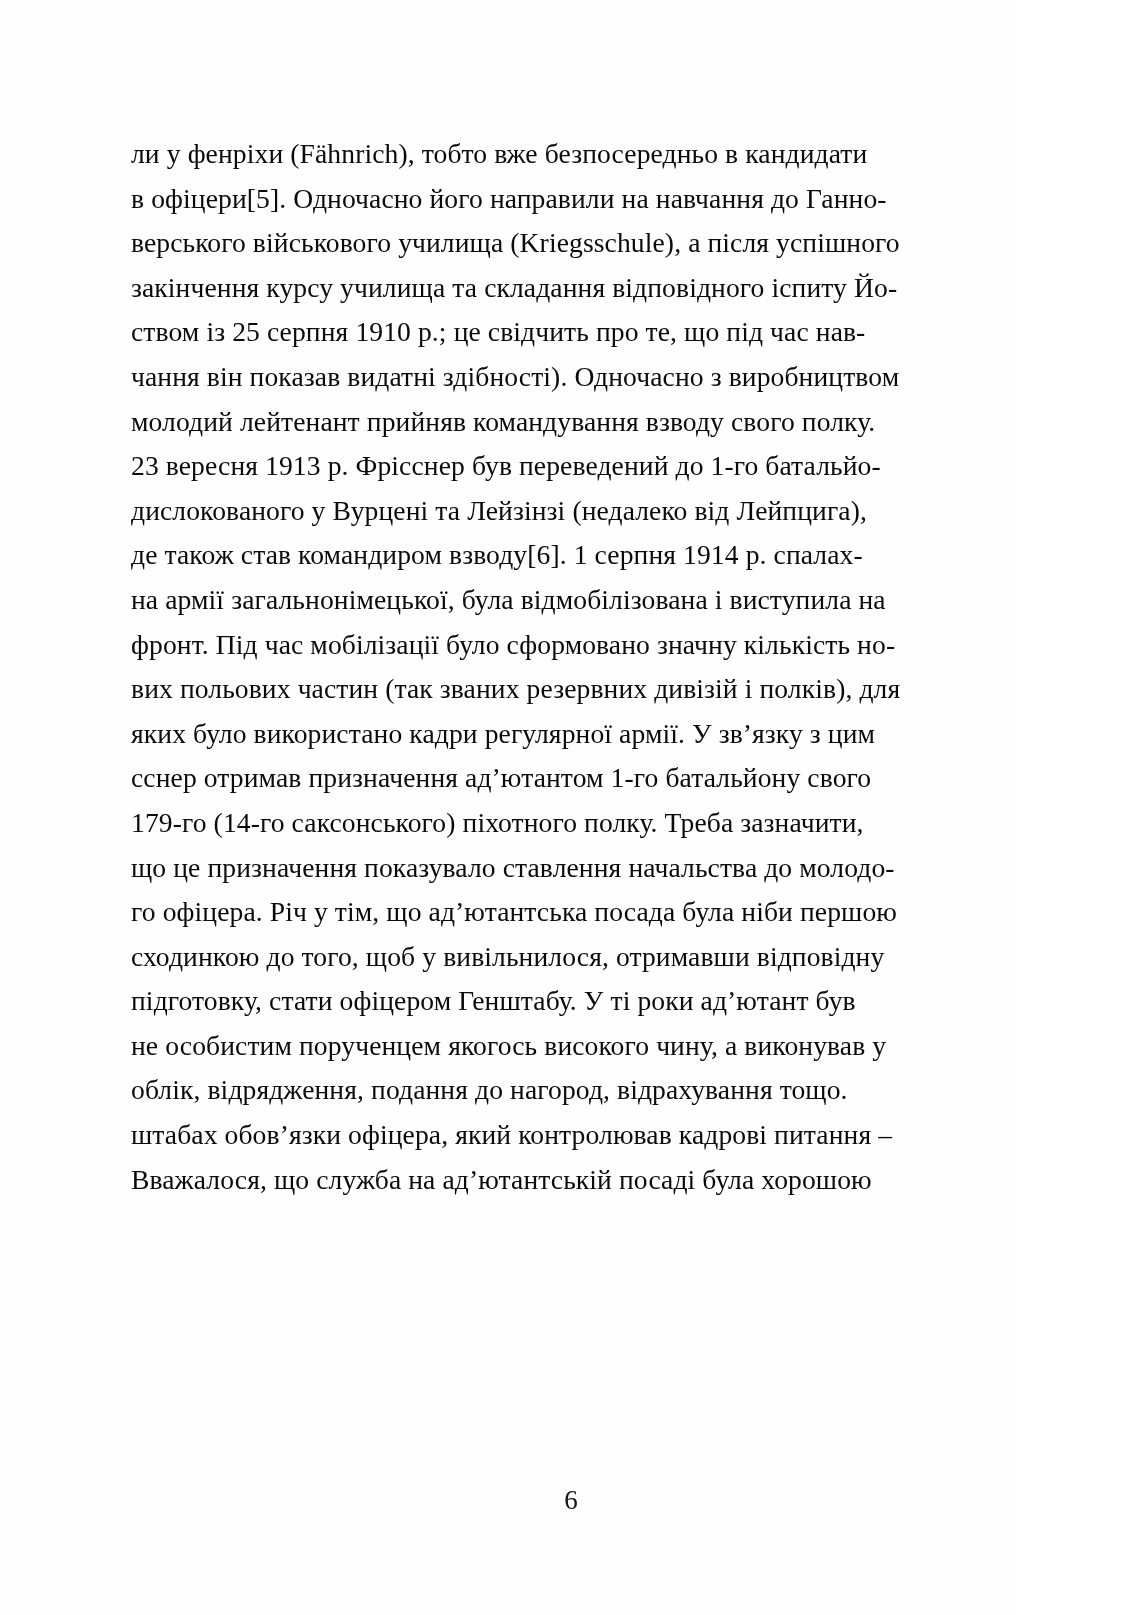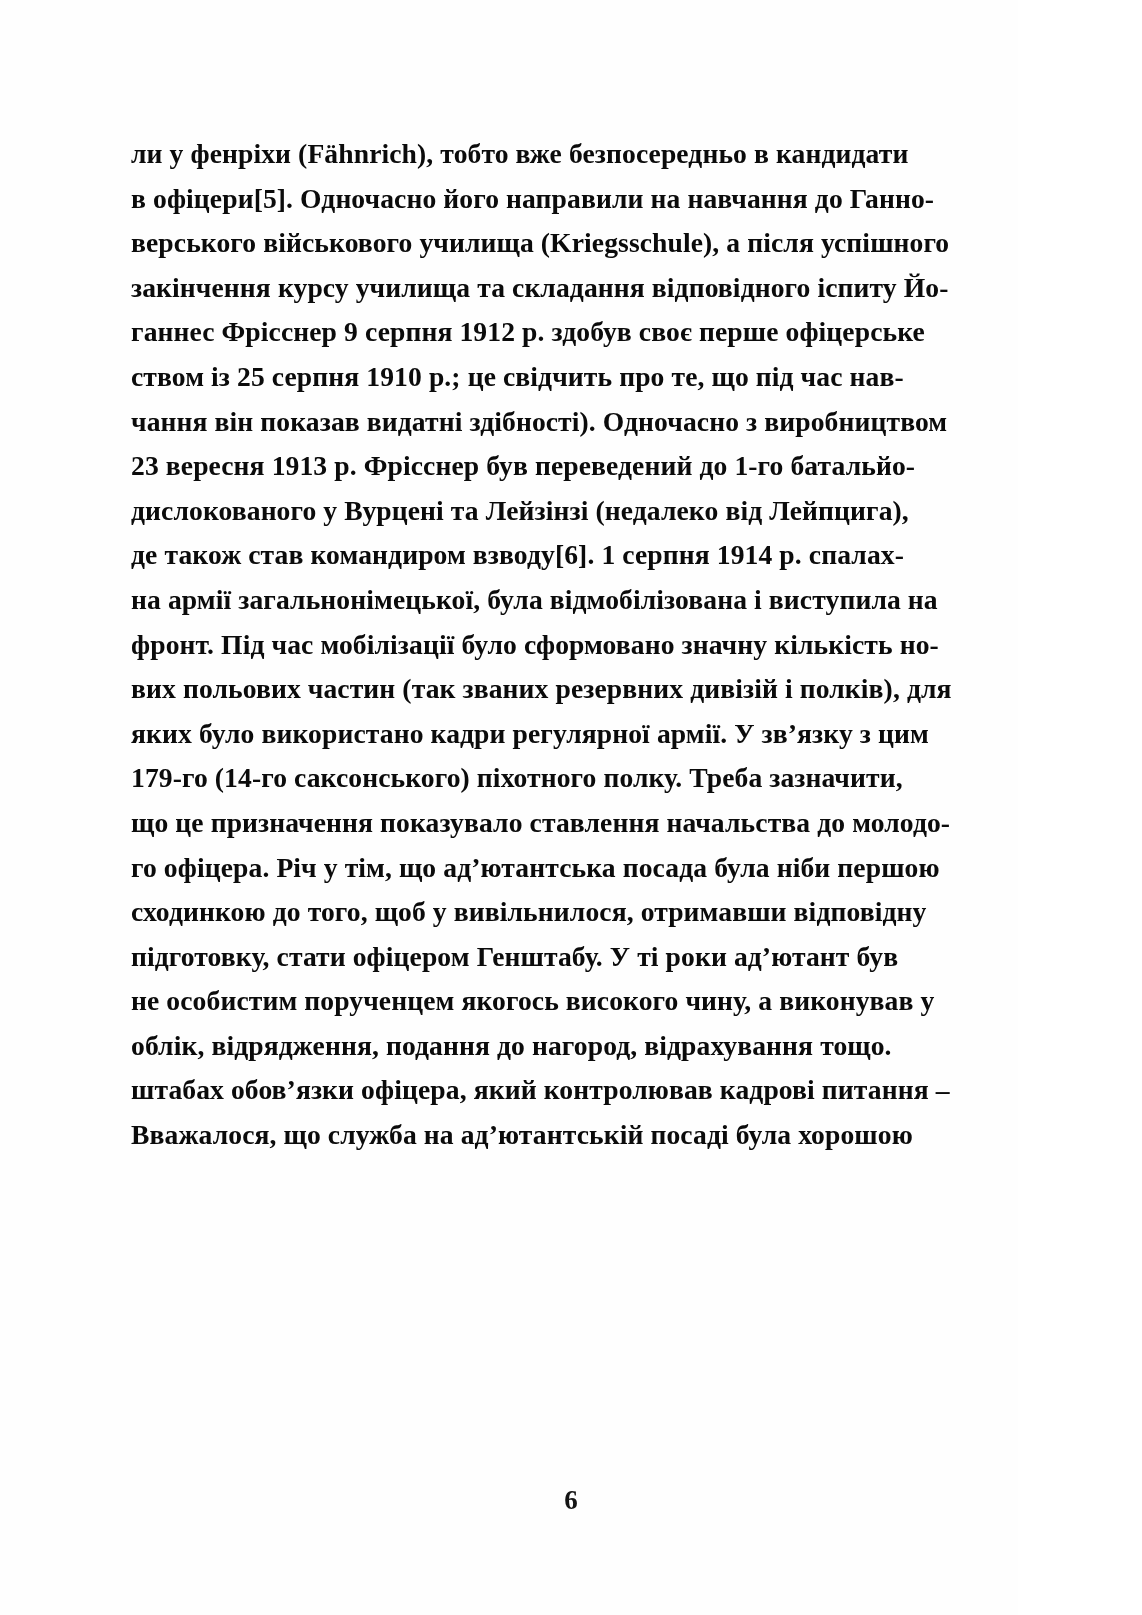--- a/index.html
+++ b/index.html
@@ -17,21 +17,20 @@
     overflow: hidden;
   }
 
   
   .page-sheet {
     position: absolute;
     left: 0; top: 0;
     width: 1018px;
     height: 1615px;
     background: #fefefe;
-    font-weight: bold;
   }
 
   
   .text-block {
     position: absolute;
     left: 131px;
     top: 132px;
     width: 876px;
   }
 
@@ -66,30 +65,31 @@
 </head>
 <body>
 
 <div class="page-sheet">
 
   <div class="text-block">
     <span class="body-line flush-left">ли у фенріхи (Fähnrich), тобто вже безпосередньо в кандидати</span>
     <span class="body-line flush-left">в офіцери[5]. Одночасно його направили на навчання до Ганно-</span>
     <span class="body-line flush-left">верського військового училища (Kriegsschule), а після успішного</span>
     <span class="body-line flush-left">закінчення курсу училища та складання відповідного іспиту Йо-</span>
-    <span class="body-line flush-left">ганнес Фріccнер 9 серпня 1912 р. здобув своє перше офіцерське</span>
     <span class="body-line flush-left">ством із 25 серпня 1910 р.; це свідчить про те, що під час нав-</span>
     <span class="body-line flush-left">чання він показав видатні здібності). Одночасно з виробництвом</span>
+    <span class="body-line flush-left">молодий лейтенант прийняв командування взводу свого полку.</span>
     <span class="body-line flush-left">23 вересня 1913 р. Фрісснер був переведений до 1-го батальйо-</span>
     <span class="body-line flush-left">дислокованого у Вурцені та Лейзінзі (недалеко від Лейпцига),</span>
     <span class="body-line flush-left">де також став командиром взводу[6]. 1 серпня 1914 р. спалах-</span>
     <span class="body-line flush-left">на армії загальнонімецької, була відмобілізована і виступила на</span>
     <span class="body-line flush-left">фронт. Під час мобілізації було сформовано значну кількість но-</span>
     <span class="body-line flush-left">вих польових частин (так званих резервних дивізій і полків), для</span>
     <span class="body-line flush-left">яких було використано кадри регулярної армії. У зв’язку з цим</span>
+    <span class="body-line flush-left">ccнер отримав призначення ад’ютантом 1-го батальйону свого</span>
     <span class="body-line flush-left">179-го (14-го саксонського) піхотного полку. Треба зазначити,</span>
     <span class="body-line flush-left">що це призначення показувало ставлення начальства до молодо-</span>
     <span class="body-line flush-left">го офіцера. Річ у тім, що ад’ютантська посада була ніби першою</span>
     <span class="body-line flush-left">сходинкою до того, щоб у вивільнилося, отримавши відповідну</span>
     <span class="body-line flush-left">підготовку, стати офіцером Генштабу. У ті роки ад’ютант був</span>
     <span class="body-line flush-left">не особистим порученцем якогось високого чину, а виконував у</span>
     <span class="body-line flush-left">облік, відрядження, подання до нагород, відрахування тощо.</span>
     <span class="body-line flush-left">штабах обов’язки офіцера, який контролював кадрові питання –</span>
     <span class="body-line flush-left">Вважалося, що служба на ад’ютантській посаді була хорошою</span>
   </div>

